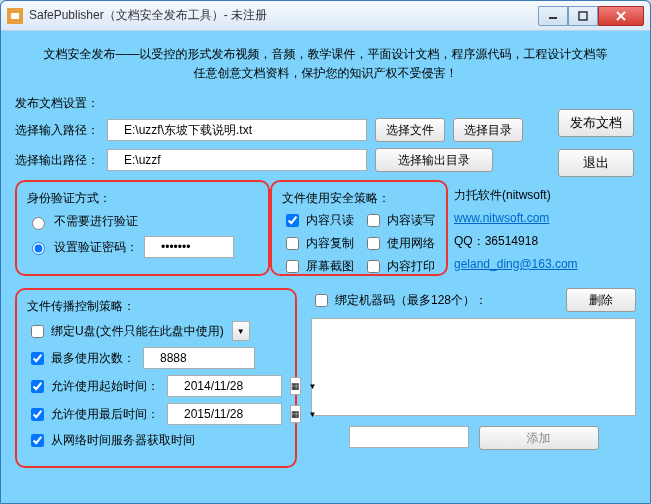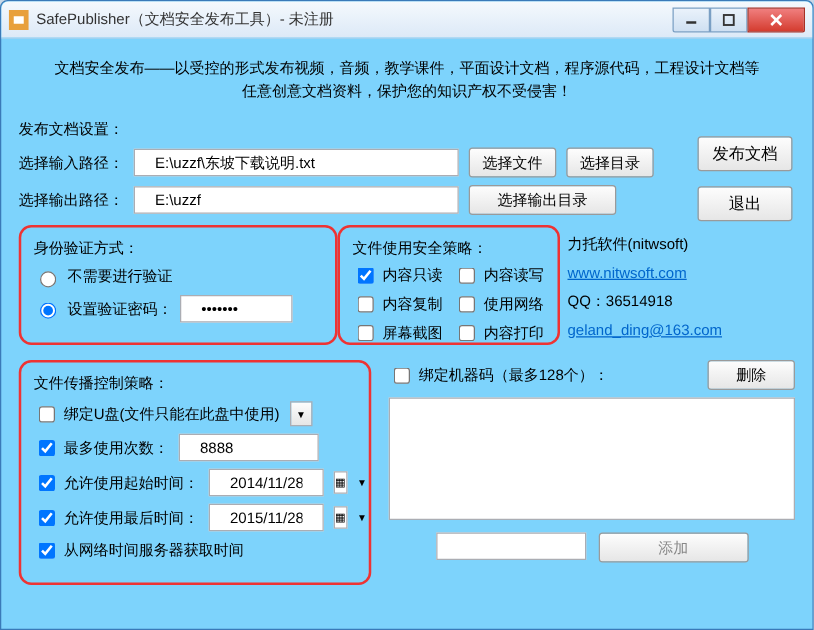--- a/index.html
+++ b/index.html
@@ -29,21 +29,21 @@
 .sideinfo { flex: 1; padding: 4px 0 0 6px; line-height: 1.9; }
 .sideinfo a { color: #0066cc; text-decoration: underline; }
 .chkgrid { display: grid; grid-template-columns: 1fr 1fr; gap: 4px 8px; margin-top: 4px; }
 .chkrow { display: flex; align-items: center; gap: 4px; }
 .radiorow { display: flex; align-items: center; gap: 6px; margin: 6px 0; }
 .lower { display: flex; gap: 14px; margin-top: 12px; }
 .propbox { width: 282px; padding: 8px 10px 10px; }
 .proprow { display: flex; align-items: center; gap: 8px; margin: 6px 0; }
 .proprow .plabel { flex: 0 0 auto; display: flex; align-items: center; gap: 4px; }
 .numinput { width: 112px; }
-.dateinput { width: 92px; }
+.dateinput { width: 115px; }
 .calbtn { width: 18px; height: 18px; border: 1px solid #abadb3; background: #fff; display: inline-flex; align-items: center; justify-content: center; font-size: 9px; }
 .dropbtn { width: 18px; height: 20px; border: 1px solid #abadb3; background: linear-gradient(#fdfdfd,#e6e6e6); display: inline-flex; align-items: center; justify-content: center; font-size: 8px; }
 .rightlow { flex: 1; }
 .machinebox { border: 1px solid #abadb3; height: 98px; margin-top: 6px; background: #fff; }
 .mrow { display: flex; align-items: center; gap: 8px; }
 .addrow { display: flex; gap: 10px; margin-top: 10px; justify-content: center; }
 .addrow .btn { width: 120px; color: #888; }
 .pubcol { position: absolute; right: 16px; top: 78px; display: flex; flex-direction: column; gap: 12px; }
 .cbx, .rdo { width: 13px; height: 13px; }
 .chev { font-size: 8px; }

